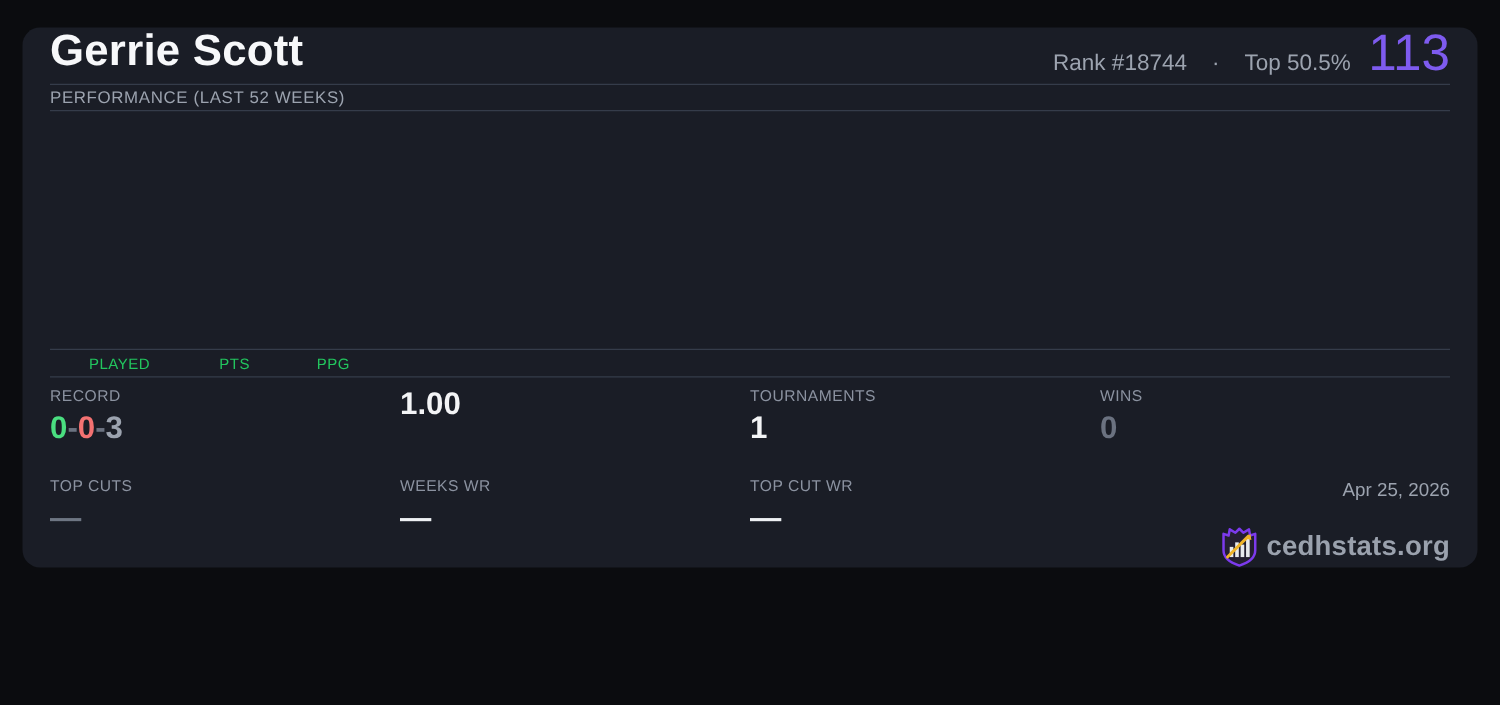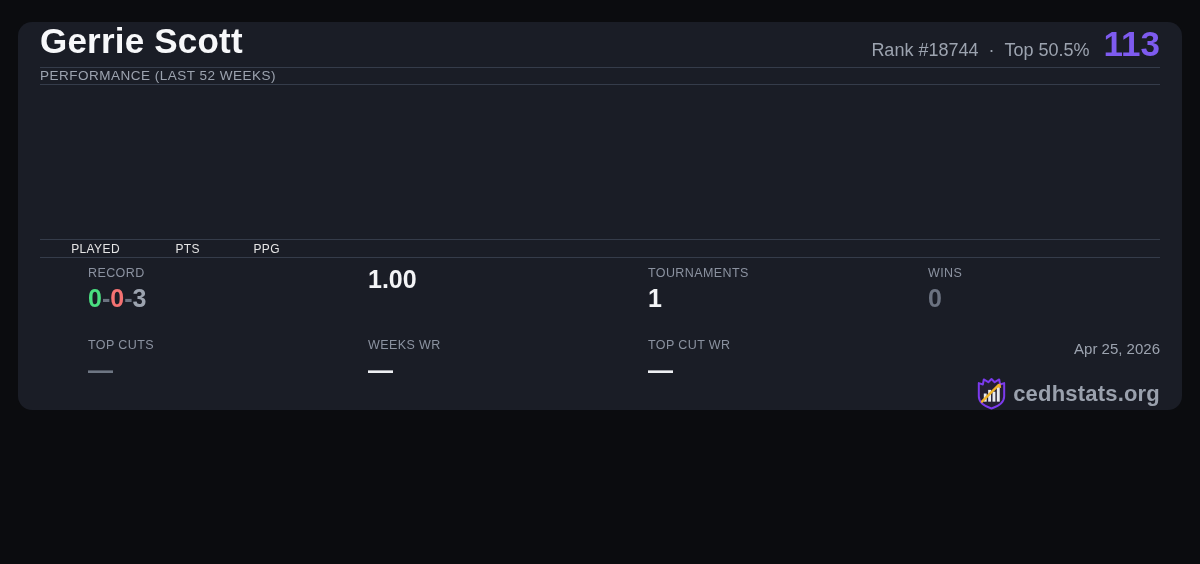--- a/index.html
+++ b/index.html
@@ -6,21 +6,21 @@
   html, body { width: 1200px; height: 564px; }
   body {
     background: #0b0c0f;
     font-family: "Liberation Sans", sans-serif;
     overflow: hidden;
     position: relative;
   }
   .card {
     position: absolute;
     left: 18px; top: 22px;
-    width: 1164px; height: 388px;
+    width: 1164px; height: 432px;
     background: #1a1d26;
     border-radius: 14px;
     padding: 0 22px;
     display: flex;
     flex-direction: column;
   }
   .divider { border-bottom: 1px solid #353c4a; width: 100%; }
 
   
   .header-row {
@@ -31,22 +31,22 @@
     padding-bottom: 6px;
   }
   .player-name {
     font-size: 35px;
     font-weight: 700;
     color: #f7f8fa;
     letter-spacing: 0.2px;
     line-height: 1.1;
   }
   .header-right { display: flex; align-items: baseline; gap: 14px; }
-  .rank-line { font-size: 18px; color: #9ca3af; display: flex; gap: 10px; align-items: baseline; }
-  .score { font-size: 35px; font-weight: 700; color: #7e5bef; line-height: 0.9; }
+  .rank-line { font-size: 18px; color: #9ca3af; display: flex; gap: 20px; align-items: baseline; }
+  .score { font-size: 41px; font-weight: 400; color: #7e5bef; line-height: 0.9; }
 
   
   .section-row {
     height: 31px;
     display: flex;
     align-items: center;
     justify-content: flex-start;
   }
   .section-title {
     font-size: 13.5px;
@@ -63,33 +63,33 @@
 
   
   .chart-area { height: 288px; }
 
   
   .deck-cols { display: flex; }
   .deck-col {
     width: 80px;
     text-align: right;
     font-size: 12px;
-    color: #e5e5e5;
+    color: #22c55e;
     letter-spacing: 0.4px;
   }
 
   
   .stats-grid {
     flex: 1;
     display: grid;
     grid-template-columns: 280px 280px 280px 1fr;
     grid-template-rows: 1fr 1fr;
     padding-top: 8px;
   }
-  .stat-cell { display: flex; flex-direction: column; margin-left: 48px; }
+  .stat-cell { display: flex; flex-direction: column; }
   .stat-label {
     font-size: 12.5px;
     color: #8b92a0;
     letter-spacing: 0.4px;
     margin-bottom: 5px;
   }
   .stat-value {
     font-size: 25px;
     font-weight: 700;
     color: #f3f4f6;

